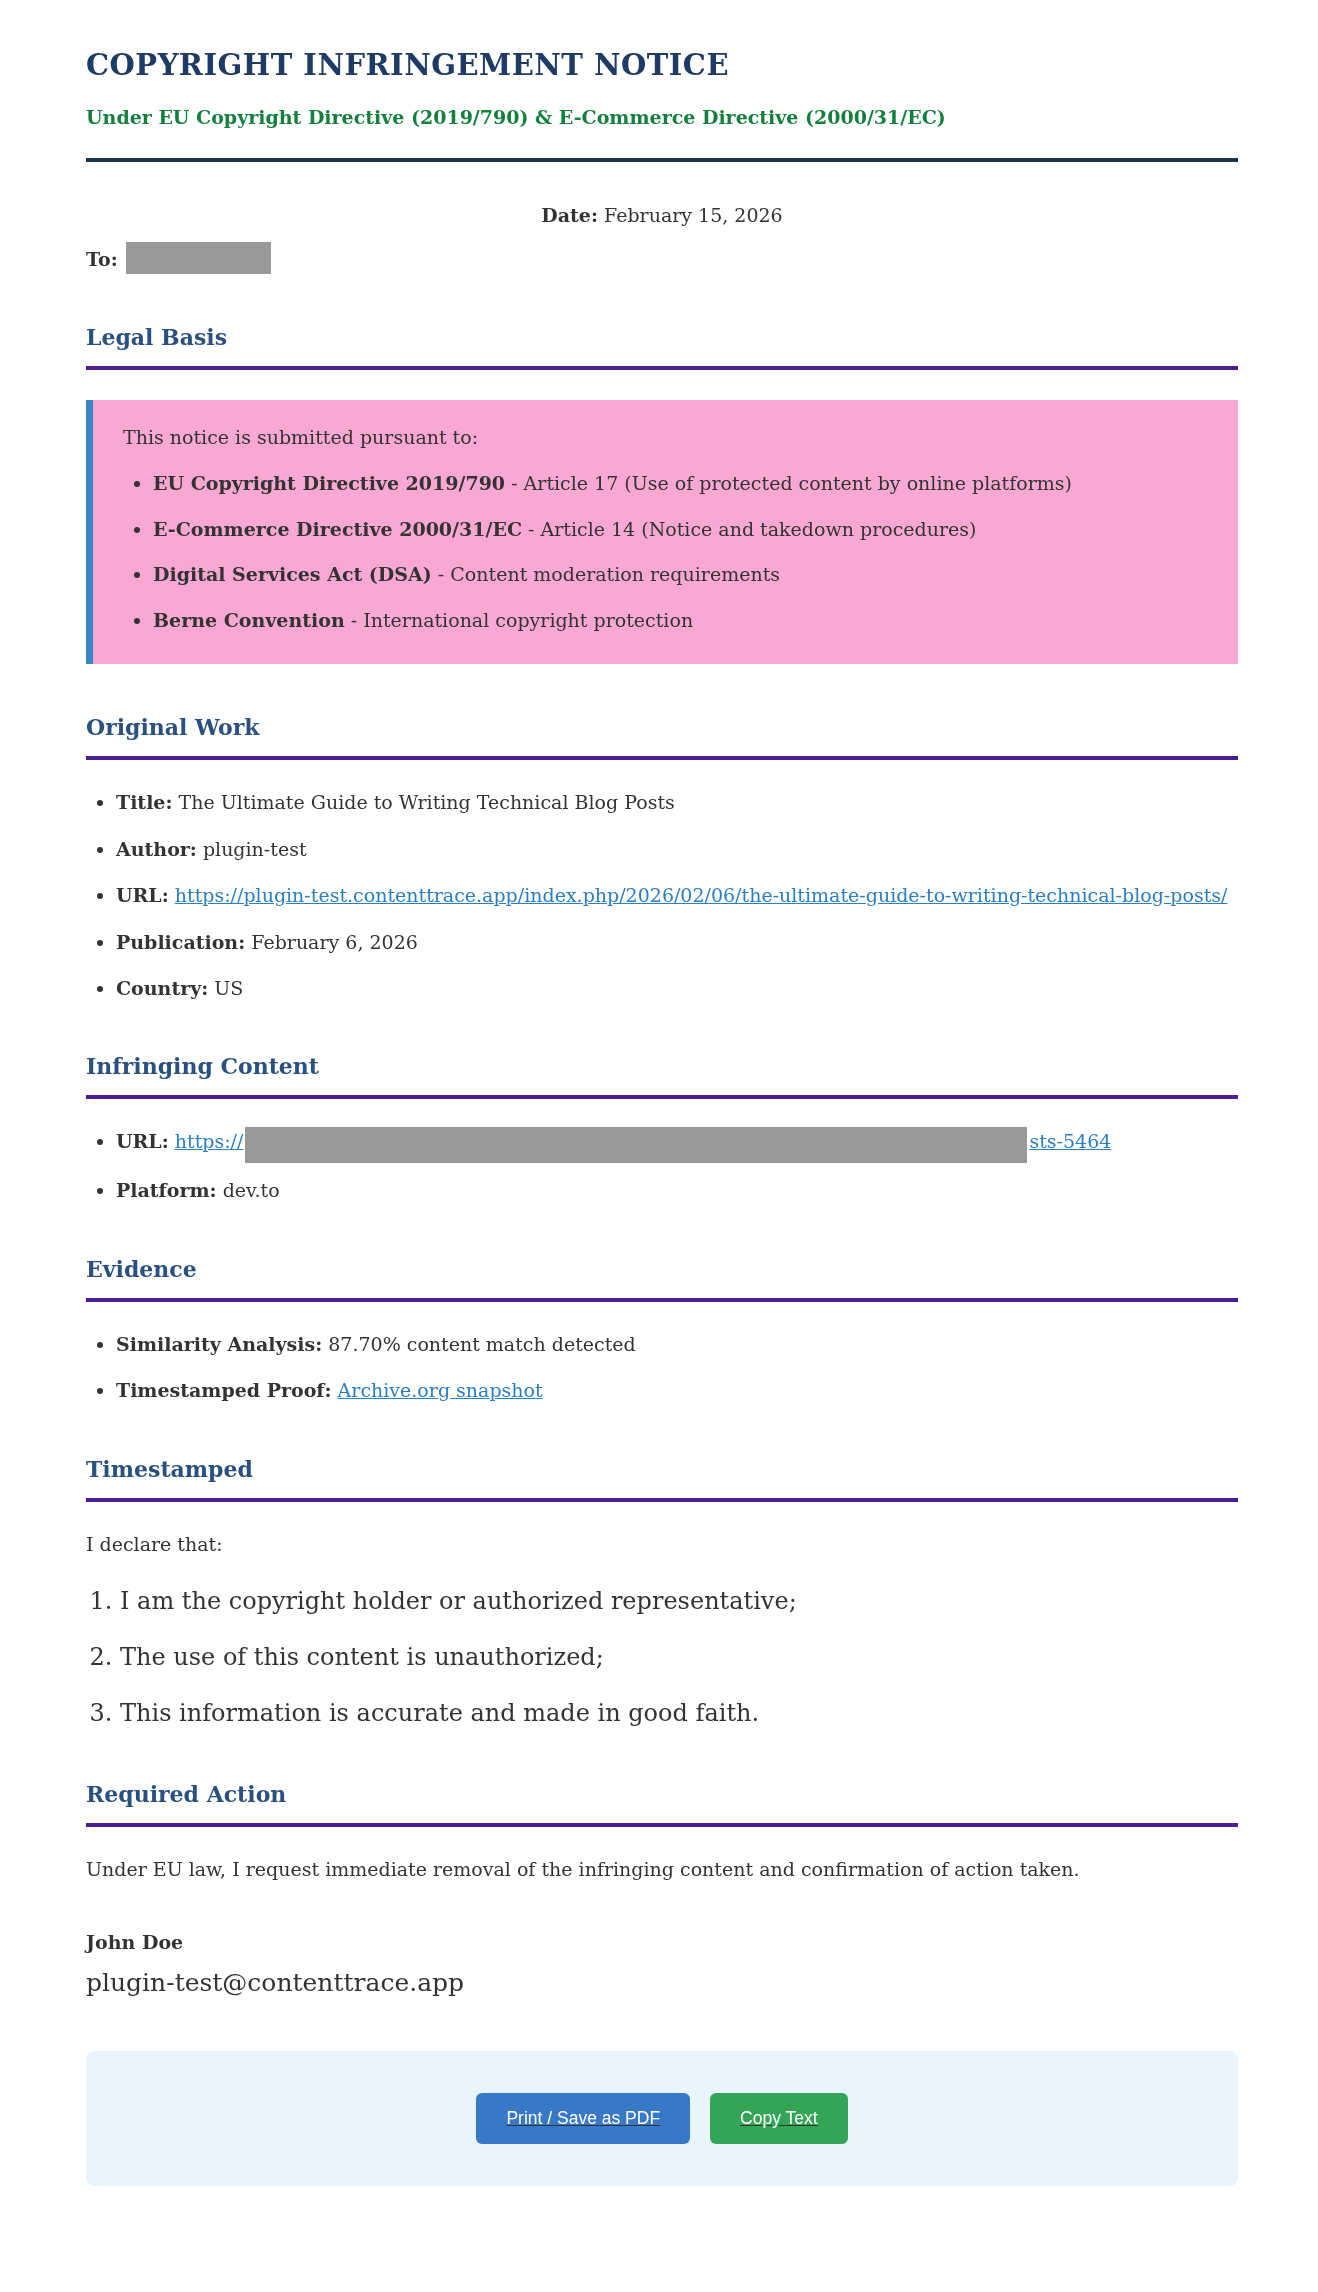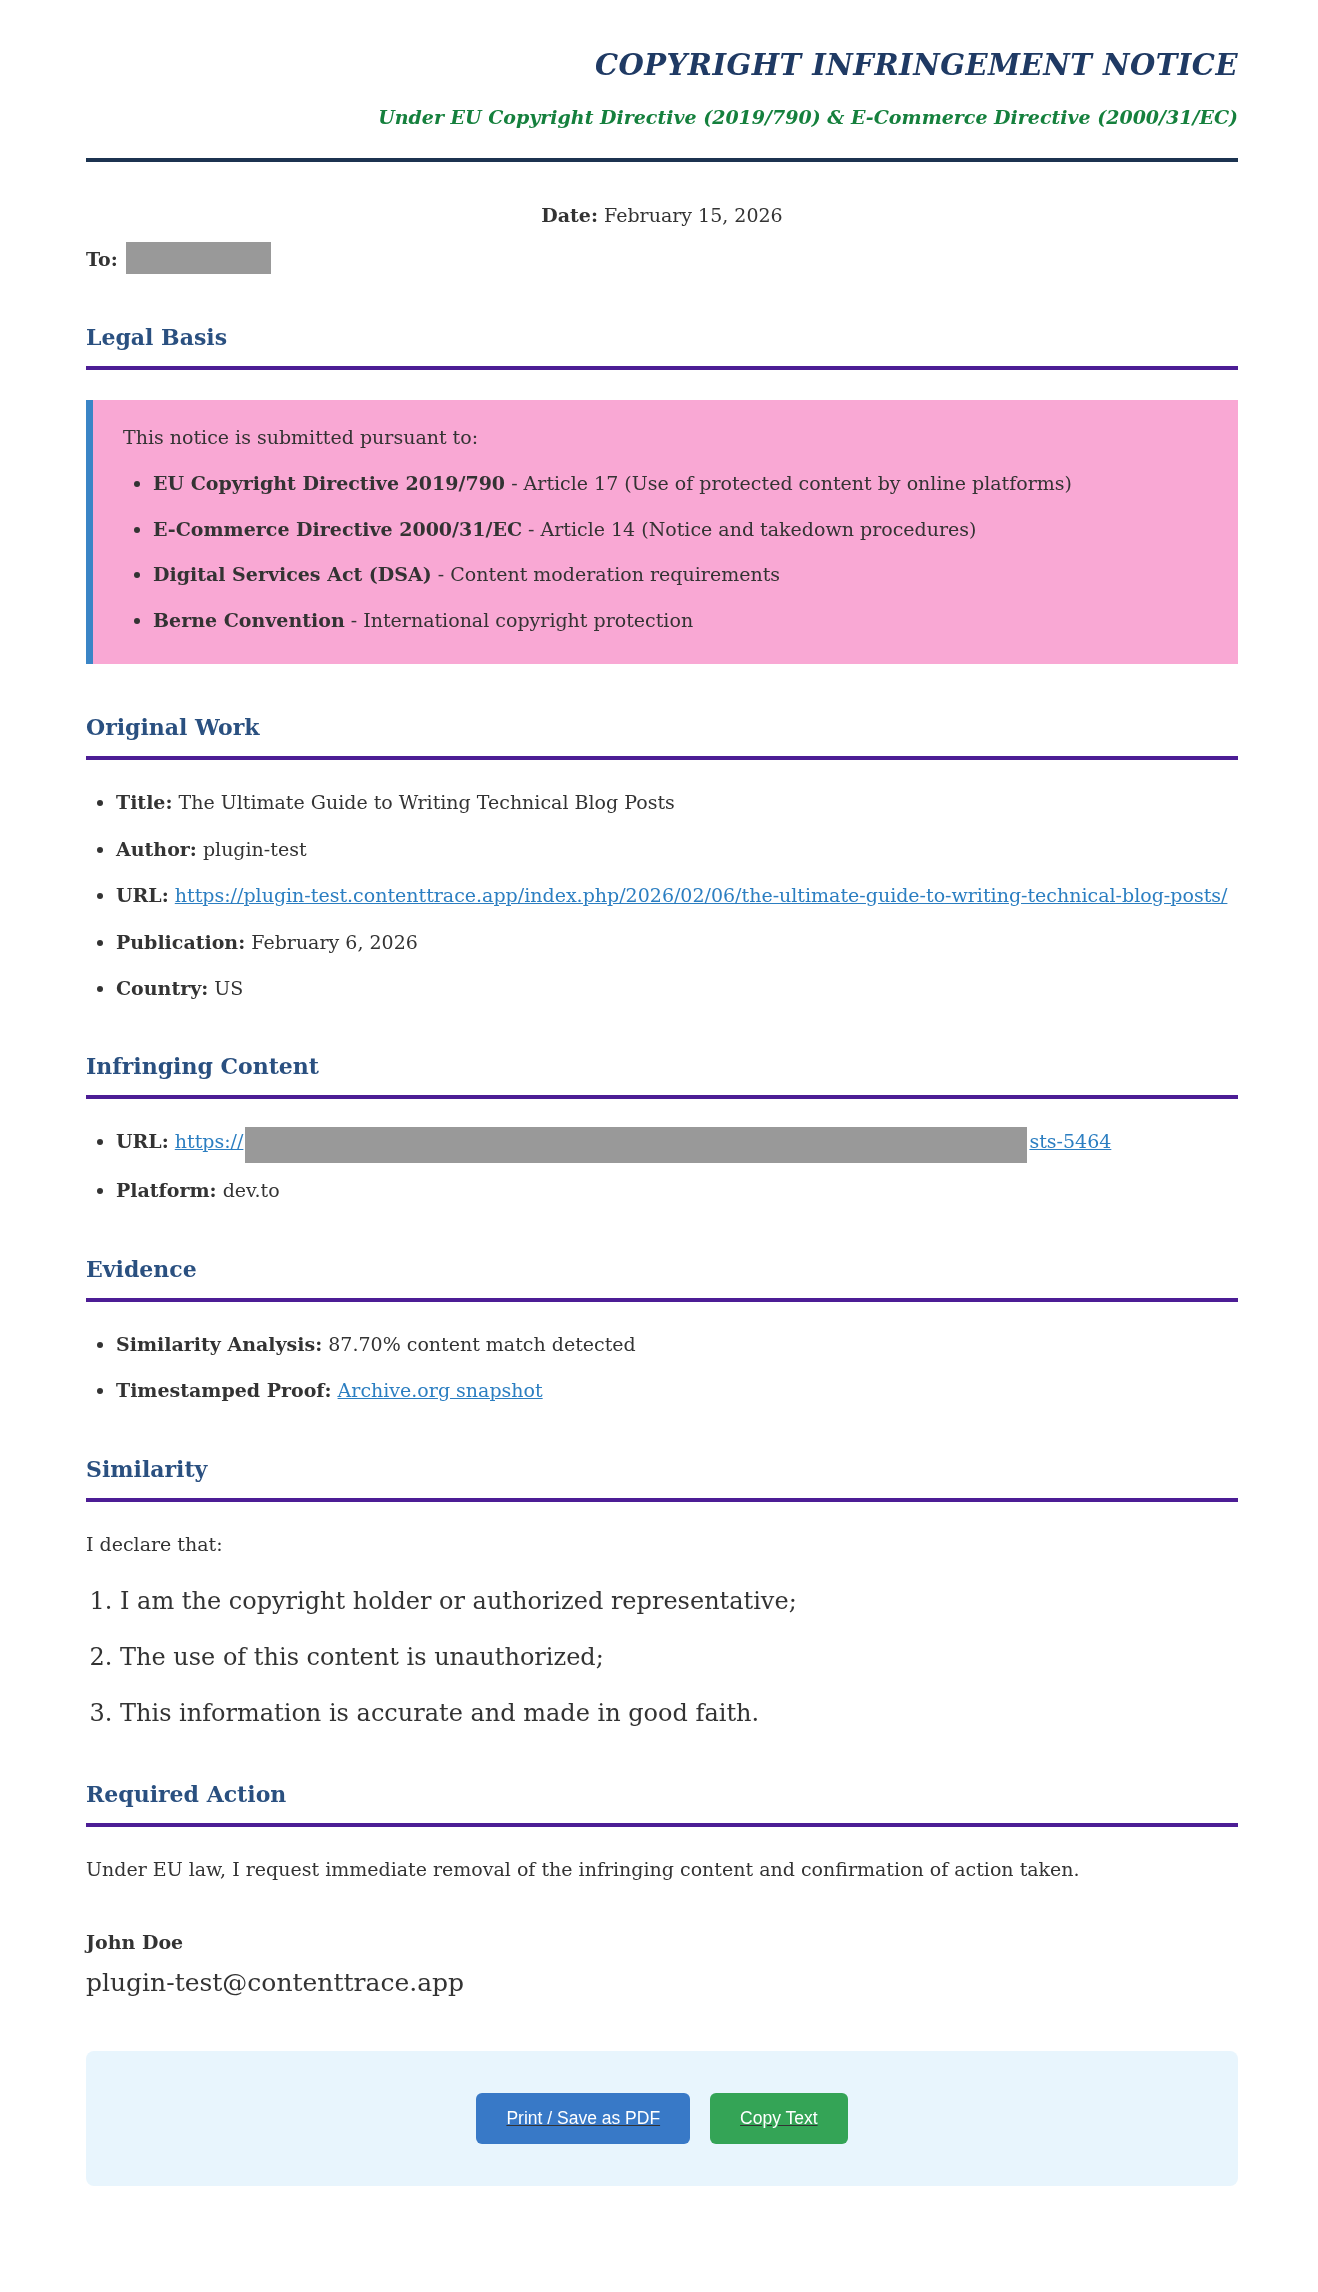--- a/index.html
+++ b/index.html
@@ -8,21 +8,21 @@
     font-family: "DejaVu Serif", "Liberation Serif", serif;
     color: #333333;
     width: 1318px;
   }
   .page {
     width: 1318px;
     min-height: 2292px;
     padding: 48px 80px 40px 86px;
   }
   
-  .doc-header { text-align: right; font-style: italic; }
+  .doc-header { text-align: left; }
   .doc-title {
     font-size: 29px;
     font-weight: bold;
     color: #1f3a64;
     letter-spacing: 0.5px;
   }
   .doc-subtitle {
     margin-top: 24px;
     font-size: 19px;
     font-weight: bold;
@@ -203,21 +203,21 @@
     <li>
       <strong>Similarity Analysis:</strong>
       <span>87.70% content match detected</span>
     </li>
     <li>
       <strong>Timestamped Proof:</strong>
       <a href="#" class="doc-link">Archive.org snapshot</a>
     </li>
   </ul>
 
-  <h2 class="section-heading">Similarity</h2>
+  <h2 class="section-heading">Timestamped</h2>
   <p class="section-paragraph">I declare that:</p>
   <ol class="declaration-list">
     <li>I am the copyright holder or authorized representative;</li>
     <li>The use of this content is unauthorized;</li>
     <li>This information is accurate and made in good faith.</li>
   </ol>
 
   <h2 class="section-heading">Required Action</h2>
   <p class="section-paragraph">Under EU law, I request immediate removal of the infringing content and confirmation of action taken.</p>
 

